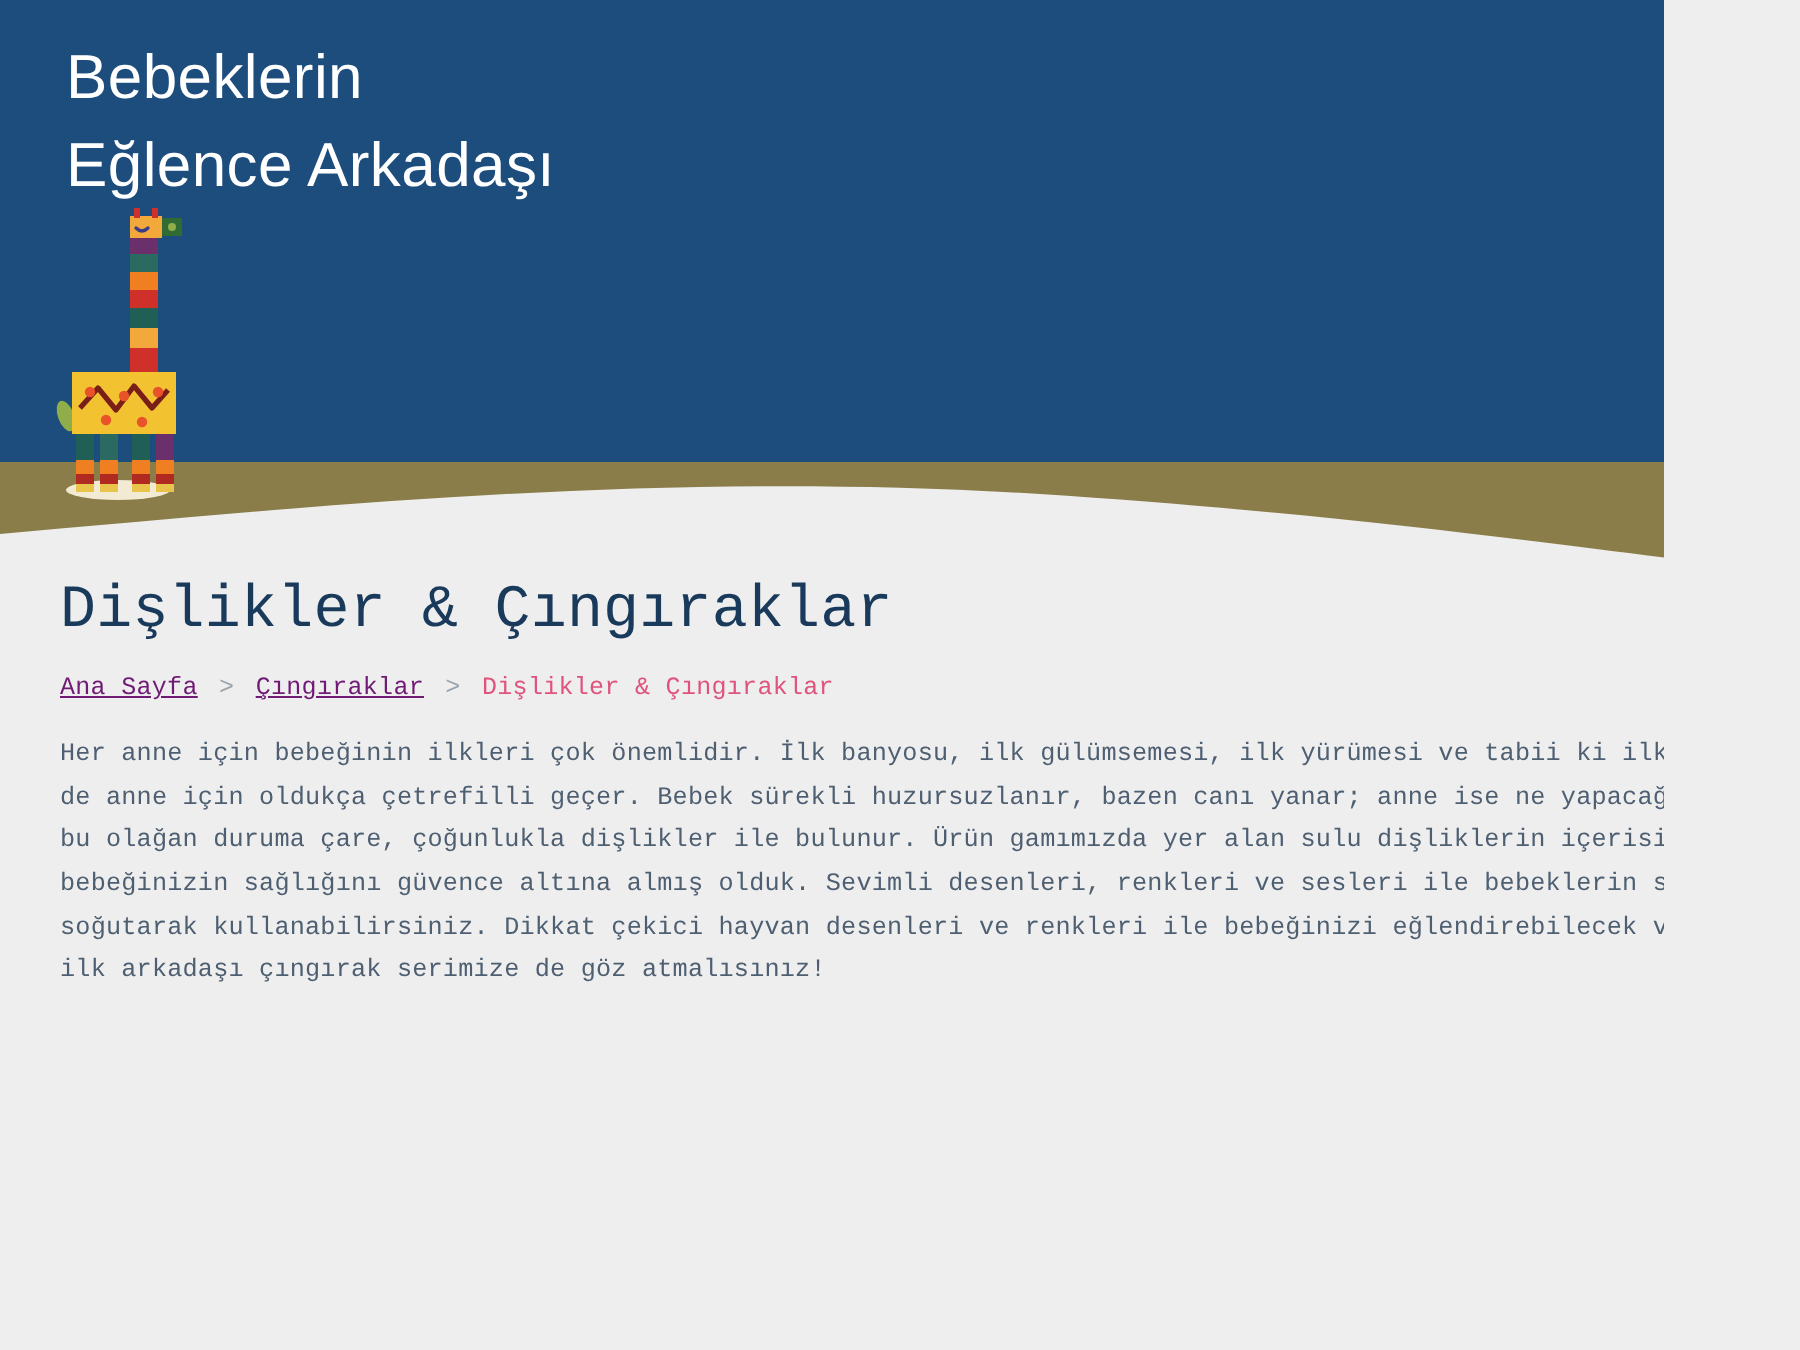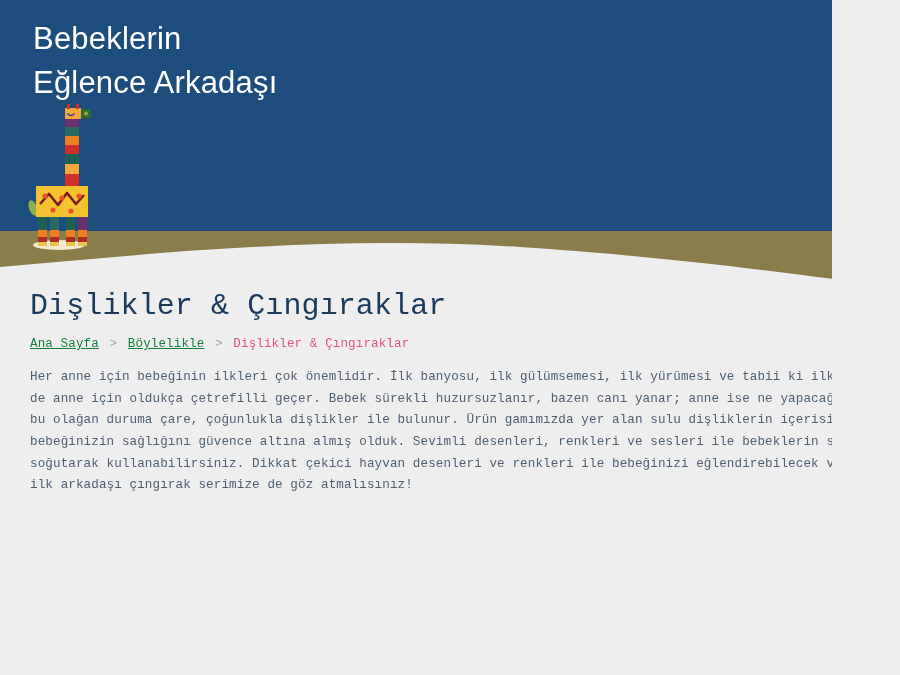--- a/index.html
+++ b/index.html
@@ -90,21 +90,21 @@
     line-height: 1.1;
   }
 
   .breadcrumb {
     margin-left: 30px;
     margin-top: 14px;
     font-size: 12.5px;
     white-space: nowrap;
     letter-spacing: 0.15px;
   }
-  .crumb-link { color: #15803d; }
+  .crumb-link { color: #701a75; }
   .crumb-current { color: #e0537c; }
   .crumb-sep { color: #9aa4ac; margin: 0 3px; }
 
   .body-copy {
     margin-left: 30px;
     margin-top: 16px;
     width: 1180px;           
     color: #4e5f72;
     font-size: 12.6px;
     line-height: 1.72;
@@ -188,21 +188,21 @@
     </div>
   </header>
 
   <main class="content">
 
     <h2 class="page-title">Dişlikler &amp; Çıngıraklar</h2>
 
     <nav class="breadcrumb">
       <a class="crumb-link" href="#">Ana Sayfa</a>
       <span class="crumb-sep">&gt;</span>
-      <a class="crumb-link" href="#">Böylelikle</a>
+      <a class="crumb-link" href="#">Çıngıraklar</a>
       <span class="crumb-sep">&gt;</span>
       <span class="crumb-current">Dişlikler &amp; Çıngıraklar</span>
     </nav>
 
     <p class="body-copy">Her anne için bebeğinin ilkleri çok önemlidir. İlk banyosu, ilk gülümsemesi, ilk yürümesi ve tabii ki ilk dişi! Bebeğin diş çıkarma süreci hem bebek hem de anne için oldukça çetrefilli geçer. Bebek sürekli huzursuzlanır, bazen canı yanar; anne ise ne yapacağını bilemez. Gelişim sürecinin bir parçası olan bu olağan duruma çare, çoğunlukla dişlikler ile bulunur. Ürün gamımızda yer alan sulu dişliklerin içerisini saf ve temiz su ile doldurduk. Böylelikle bebeğinizin sağlığını güvence altına almış olduk. Sevimli desenleri, renkleri ve sesleri ile bebeklerin sevgisini kazanan sulu dişliklerimizi buzdolabında soğutarak kullanabilirsiniz. Dikkat çekici hayvan desenleri ve renkleri ile bebeğinizi eğlendirebilecek ve aynı zamanda gelişim sürecine destek verecek ilk arkadaşı çıngırak serimize de göz atmalısınız!</p>
 
   </main>
 </div>
 
 </body></html>

